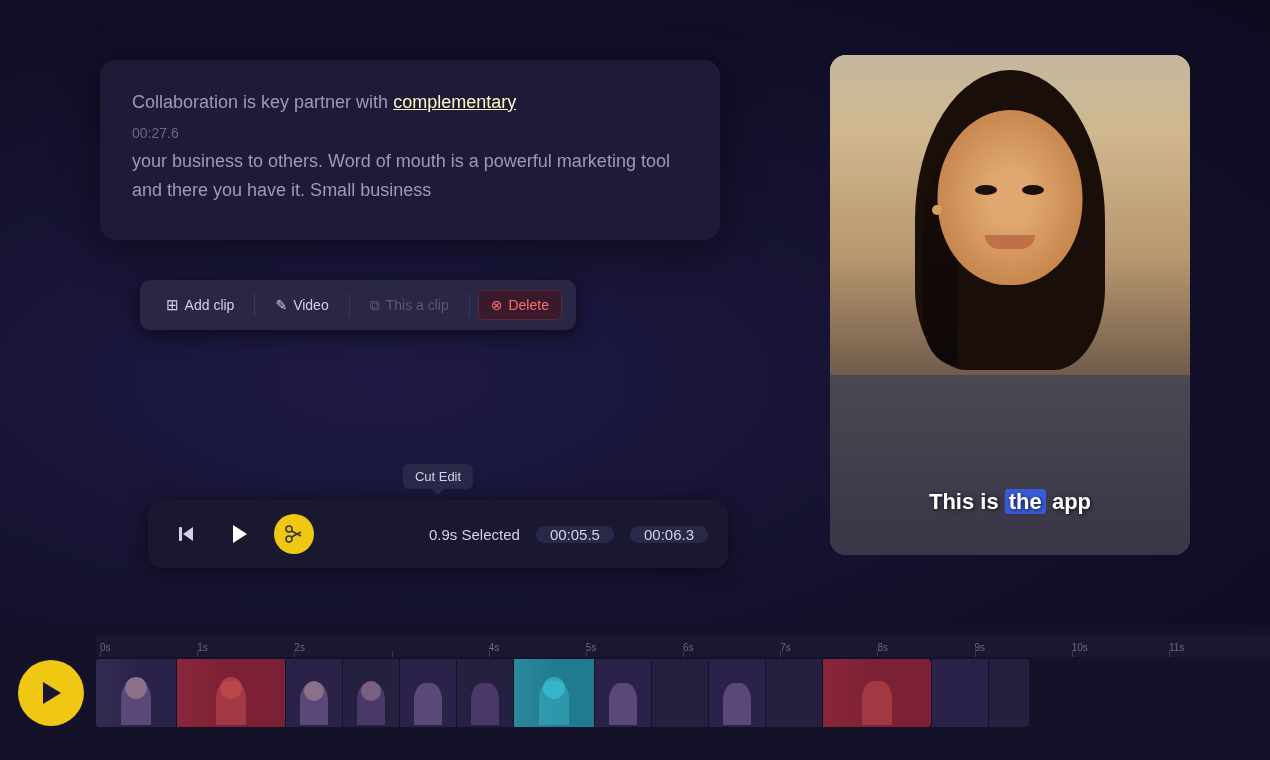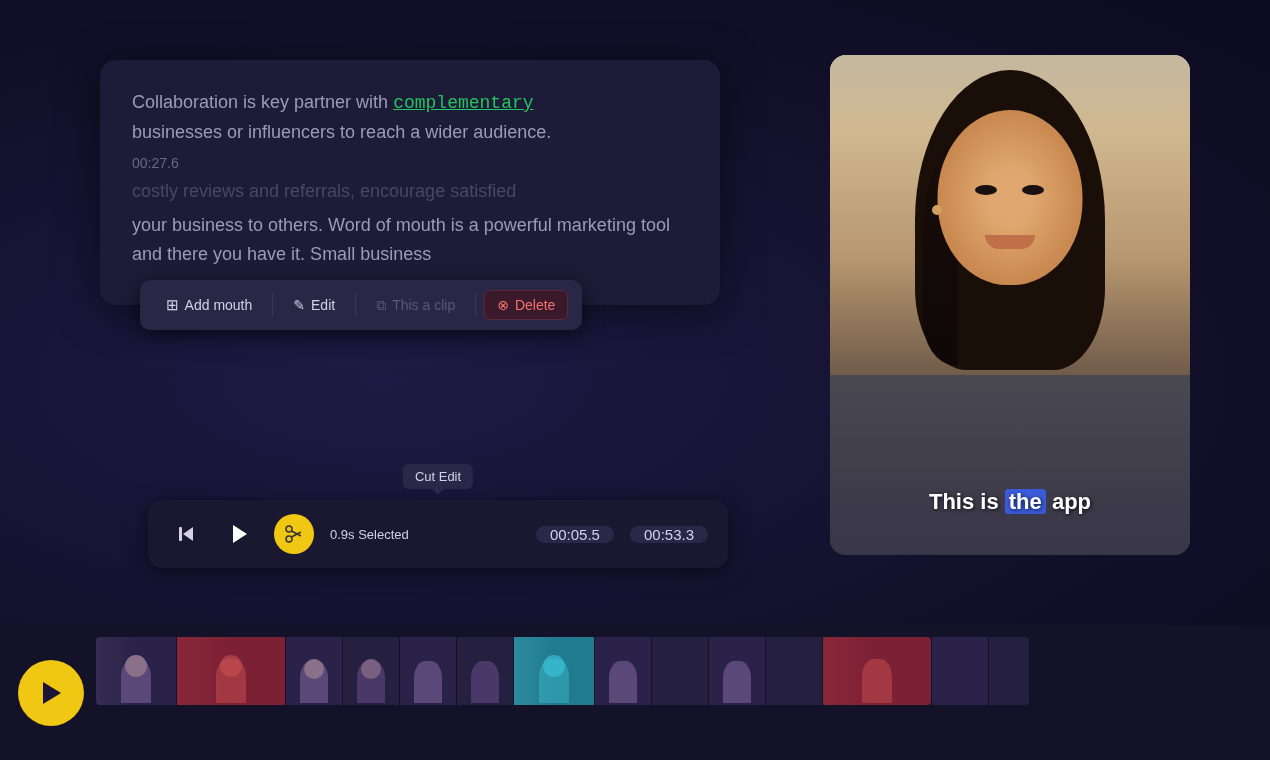--- a/index.html
+++ b/index.html
@@ -27,23 +27,22 @@
     }
 
     .transcript-text {
       color: #9d9ab5;
       font-size: 18px;
       line-height: 1.6;
       margin-bottom: 8px;
     }
 
     .transcript-text .underlined {
-      color: #22c55e;
+      color: #fef9c3;
       text-decoration: underline;
-      font-family: Liberation Mono, monospace;
     }
 
     .timestamp {
       color: #6b6880;
       font-size: 14px;
       margin: 4px 0 6px 0;
     }
 
     .highlighted-line {
       background: #7c3aed;
@@ -225,24 +224,24 @@
       border-radius: 50%;
       display: flex;
       align-items: center;
       justify-content: center;
       font-size: 18px;
       position: relative;
     }
 
     .selected-label {
       color: #d4d0e8;
-      font-size: 13px;
+      font-size: 15px;
       white-space: nowrap;
       flex: 1;
-      text-align: left;
+      text-align: right;
     }
 
     .time-display {
       color: #d4d0e8;
       font-size: 15px;
       background: #2a2848;
       border-radius: 12px;
       padding: 0 14px;
       font-variant-numeric: tabular-nums;
     }
@@ -320,36 +319,34 @@
     }
   </style>
 </head>
 <body>
 
 <div class="transcript-panel">
   <p class="transcript-text">
     <span>Collaboration is key partner with</span>
     <span class="underlined">complementary</span>
     <br>
-    <span>businesses or influencers to reach a wider audience.</span>
   </p>
   <p class="timestamp">00:27.6</p>
-  <p class="transcript-text-fade">costly reviews and referrals, encourage satisfied</p>
   <p class="transcript-text">your business to others. Word of mouth is a powerful marketing tool and there you have it. Small business</p>
 </div>
 
 <div class="context-menu">
   <div class="context-menu-item">
     <span style="font-size:15px;">⊞</span>
-    <span>Add mouth</span>
+    <span>Add clip</span>
   </div>
   <div class="context-menu-divider"></div>
   <div class="context-menu-item">
     <span style="font-size:14px;">✎</span>
-    <span>Edit</span>
+    <span>Video</span>
   </div>
   <div class="context-menu-divider"></div>
   <div class="context-menu-item disabled">
     <span style="font-size:14px;">⧉</span>
     <span>This a clip</span>
   </div>
   <div class="context-menu-divider"></div>
   <div class="context-menu-item delete">
     <span style="font-size:14px;">⊗</span>
     <span>Delete</span>
@@ -403,32 +400,48 @@
       <circle cx="5" cy="5" r="3" fill="none" stroke="#333" stroke-width="1.5"></circle>
       <circle cx="5" cy="15" r="3" fill="none" stroke="#333" stroke-width="1.5"></circle>
       <line x1="7.5" y1="7" x2="17" y2="12" stroke="#333" stroke-width="1.5"></line>
       <line x1="7.5" y1="13" x2="17" y2="8" stroke="#333" stroke-width="1.5"></line>
     </svg>
   </button>
 
   <span class="selected-label">0.9s Selected</span>
 
   <div class="time-display">00:05.5</div>
-  <div class="time-display">00:53.3</div>
+  <div class="time-display">00:06.3</div>
 </div>
 
 <div class="timeline-area">
   <button class="timeline-play-btn">
     <svg width="28" height="28" viewBox="0 0 28 28" fill="#1a1535">
       <polygon points="6,3 24,14 6,25"></polygon>
     </svg>
   </button>
 
   <div class="timeline-track-container">
 
+    <div class="timeline-ruler">
+      <div class="ruler-marks">
+        <span class="ruler-mark">0s</span>
+        <span class="ruler-mark">1s</span>
+        <span class="ruler-mark">2s</span>
+        <span class="ruler-mark"></span>
+        <span class="ruler-mark">4s</span>
+        <span class="ruler-mark">5s</span>
+        <span class="ruler-mark">6s</span>
+        <span class="ruler-mark">7s</span>
+        <span class="ruler-mark">8s</span>
+        <span class="ruler-mark">9s</span>
+        <span class="ruler-mark">10s</span>
+        <span class="ruler-mark">11s</span>
+      </div>
+    </div>
 
     <div style="display:flex;height:72px;align-items:center;gap:1px;padding:2px 0;">
 
       <div style="height:68px;min-width:80px;background:#2a2248;border-radius:4px 0 0 4px;position:relative;overflow:hidden;flex-shrink:0;">
         <div style="position:absolute;inset:0;background:linear-gradient(90deg,rgba(255,255,255,0.05) 0%,transparent 50%);"></div>
         <div style="position:absolute;bottom:2px;left:50%;transform:translateX(-50%);width:30px;height:44px;background:#5a4878;border-radius:40% 40% 0 0;"></div>
         <div style="position:absolute;bottom:28px;left:50%;transform:translateX(-50%);width:22px;height:22px;background:#8a7088;border-radius:50%;"></div>
       </div>
 
       <div style="height:68px;min-width:108px;background:rgba(180,40,60,0.65);border-radius:0;position:relative;overflow:hidden;flex-shrink:0;">

